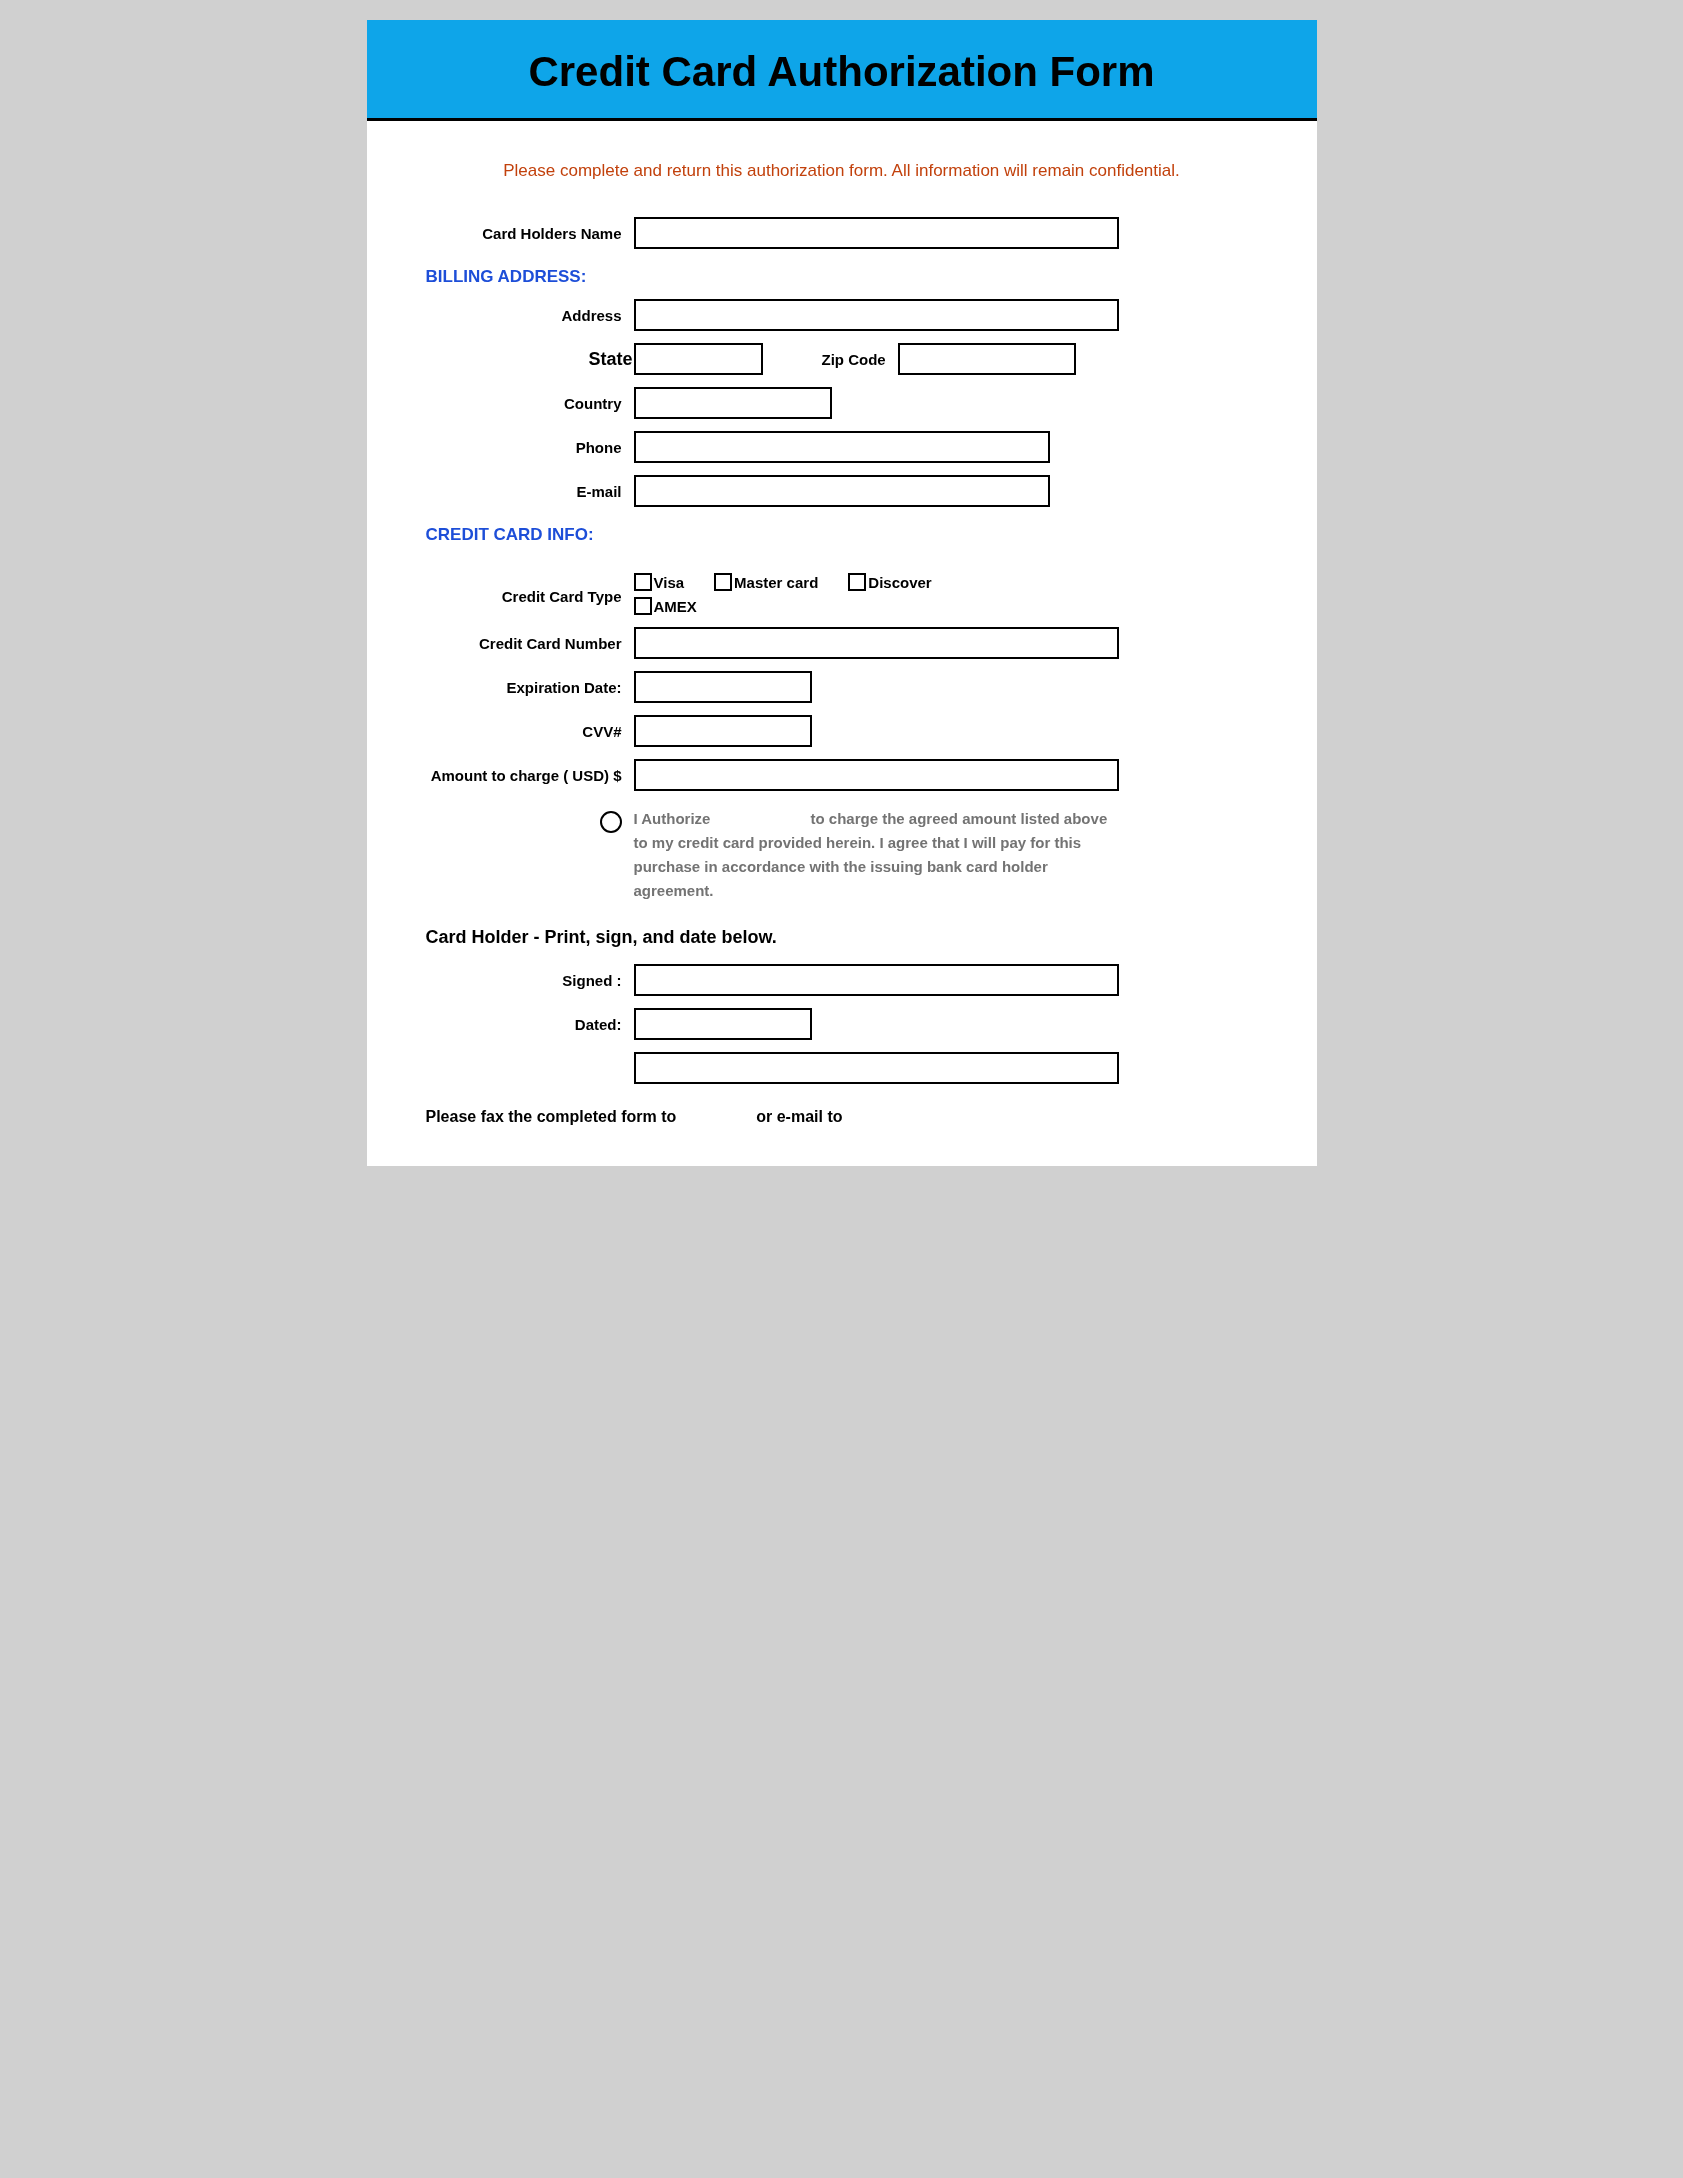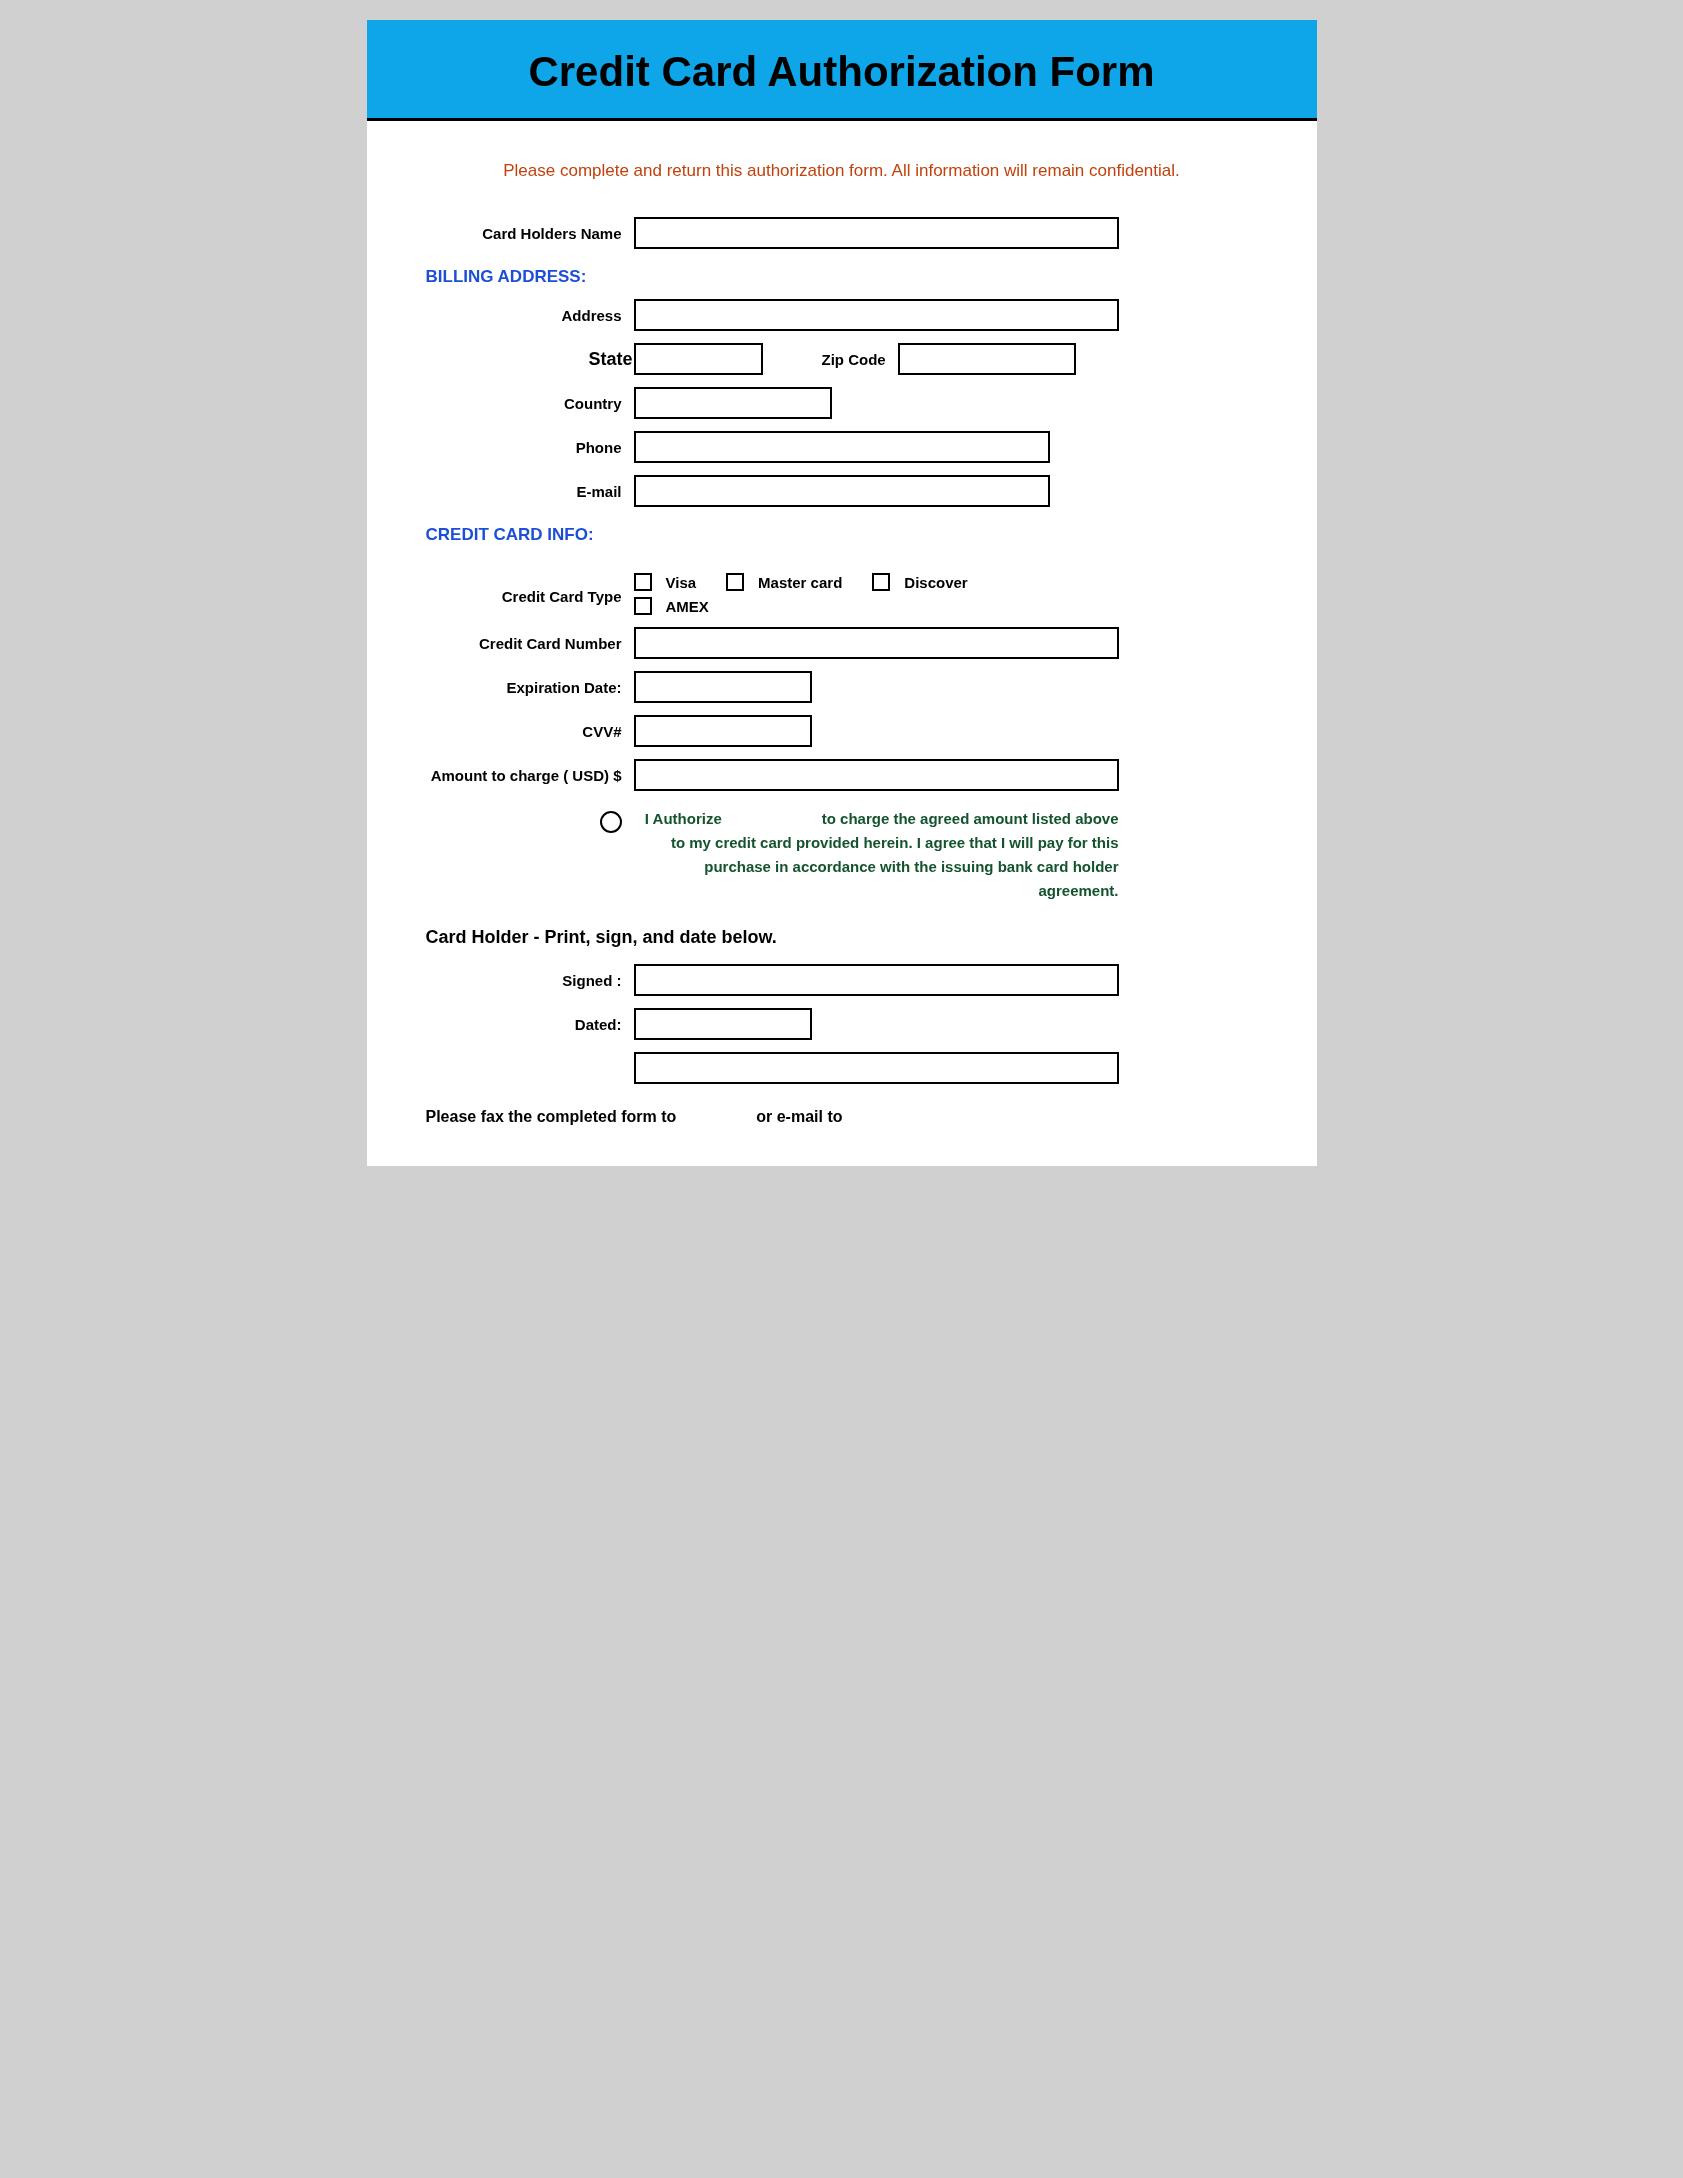--- a/index.html
+++ b/index.html
@@ -160,21 +160,21 @@
 
     .card-type-row-options {
       display: flex;
       align-items: center;
       gap: 30px;
     }
 
     .checkbox-option {
       display: flex;
       align-items: center;
-      gap: 14px;
+      gap: 2px;
       font-size: 15px;
       font-weight: 700;
       color: #000;
     }
 
     .checkbox-box {
       width: 18px;
       height: 18px;
       border: 2px solid #000;
       background: #fff;
@@ -201,24 +201,23 @@
       height: 22px;
       border: 2px solid #000;
       border-radius: 50%;
       background: #fff;
       flex-shrink: 0;
     }
 
     .authorize-text {
       font-size: 15px;
       font-weight: 700;
-      color: #14532d;
+      color: #737373;
       line-height: 1.6;
       max-width: 485px;
-      text-align: right;
     }
 
     .card-holder-section-title {
       font-size: 18px;
       font-weight: 900;
       color: #000;
       margin-top: 24px;
       margin-bottom: 16px;
     }
 

